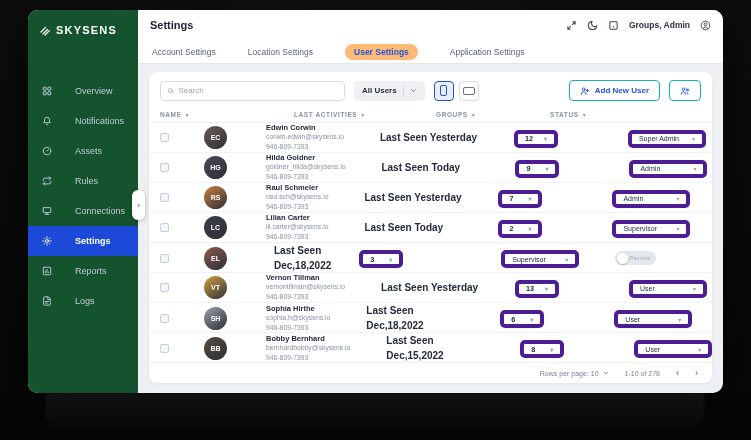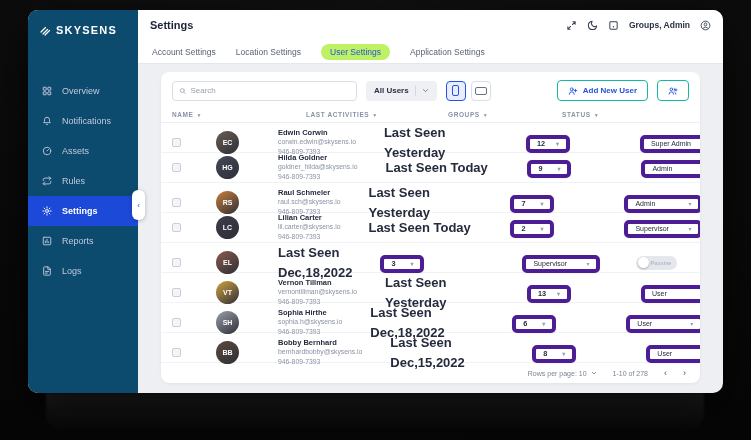--- a/index.html
+++ b/index.html
@@ -14,43 +14,43 @@
     background:linear-gradient(180deg,#262626 0%, #141414 45%, #070707 100%);
     border-radius:0 0 16px 16px; filter:blur(1px);
   }
   .window{
     position:absolute; left:28px; top:10px; width:695px; height:383px;
     border-radius:10px; overflow:hidden; display:flex;
     box-shadow:0 18px 40px rgba(0,0,0,.7);
     background:#edeff3;
   }
   
-  .sidebar{ width:110px; background:#0c4a6e; color:#cdd3e6; flex-shrink:0; position:relative; display:flex; flex-direction:column; }
+  .sidebar{ width:110px; background:#14532d; color:#cdd3e6; flex-shrink:0; position:relative; display:flex; flex-direction:column; }
   .logo{ height:40px; display:flex; align-items:center; gap:5px; padding-left:11px; color:#fff; font-weight:bold; font-size:11px; letter-spacing:1.2px; }
   .logo svg{ width:12px; height:12px; }
   .menu{ margin-top:26px; display:flex; flex-direction:column; }
-  .menu-item{ height:30px; display:flex; align-items:center; gap:10px; padding-left:14px; font-size:9px; color:#c3c9dd; cursor:pointer; }
+  .menu-item{ height:30px; display:flex; align-items:center; gap:23px; padding-left:14px; font-size:9px; color:#c3c9dd; cursor:pointer; }
   .menu-item svg{ width:10px; height:10px; flex-shrink:0; }
   .menu-item.active{ background:#1d49d8; color:#fff; font-weight:bold; }
   .collapse-tab{
     position:absolute; left:104px; top:180px; width:13px; height:30px;
     background:#fff; border-radius:6px; box-shadow:0 1px 4px rgba(0,0,0,.25);
     display:flex; align-items:center; justify-content:center; font-size:8px; color:#2453e0; z-index:5;
   }
   
   .main{ flex:1; display:flex; flex-direction:column; min-width:0; }
   .topbar{ background:#fff; height:30px; display:flex; align-items:center; padding:0 12px; }
   .page-title{ font-size:11px; font-weight:bold; color:#1c2336; }
   .topbar-right{ margin-left:auto; display:flex; align-items:center; gap:10px; color:#3a4256; }
   .topbar-right svg{ width:11px; height:11px; }
   .greeting{ font-size:8.5px; font-weight:bold; color:#2a3142; }
-  .tabsbar{ background:#fff; height:24px; display:flex; align-items:center; gap:20px; padding:0 14px; border-bottom:1px solid #e4e7ee; }
+  .tabsbar{ background:#fff; height:24px; display:flex; align-items:center; gap:32px; padding:0 14px; border-bottom:1px solid #e4e7ee; }
   .tab{ font-size:8.5px; color:#5b6377; cursor:pointer; }
-  .tab.active{ background:#bef264; color:#2453e0; font-weight:normal; padding:3px 9px; border-radius:10px; }
-  .content{ flex:1; padding:8px 23px 10px; min-height:0; }
+  .tab.active{ background:#fdba74; color:#2453e0; font-weight:bold; padding:3px 9px; border-radius:10px; }
+  .content{ flex:1; padding:8px 11px 10px; min-height:0; }
   .card{ background:#fff; border-radius:8px; height:100%; display:flex; flex-direction:column; box-shadow:0 1px 3px rgba(20,30,60,.06); overflow:hidden; }
   
   .toolbar{ display:flex; align-items:center; gap:9px; padding:8px 11px 6px; }
   .search-box{ width:185px; height:20px; border:1px solid #d9dde6; border-radius:4px; display:flex; align-items:center; padding:0 6px; gap:4px; background:#fff; }
   .search-box svg{ width:8px; height:8px; color:#9aa1b2; }
   .search-box input{ border:none; outline:none; font-size:8px; width:100%; font-family:inherit; color:#2a3142; }
   .search-box input::placeholder{ color:#9aa1b2; }
   .filter-pill{ background:#eef0f4; border-radius:4px; height:20px; display:flex; align-items:center; gap:6px; padding:0 8px; font-size:8px; font-weight:bold; color:#2a3142; cursor:pointer; }
   .filter-pill .sep{ width:1px; height:10px; background:#d4d8e1; }
   .view-toggles{ display:flex; gap:5px; }
@@ -65,21 +65,21 @@
   .grid-row{ display:grid; grid-template-columns:16px 34px 1fr 114px 86px 100px 62px 18px; align-items:center; padding:0 11px;gap:28px; }
   .thead{ height:16px; border-bottom:1px solid #eceef3; }
   .th{ font-size:6.5px; font-weight:bold; letter-spacing:.6px; color:#8a92a5; text-transform:uppercase; display:flex; align-items:center; gap:3px; cursor:pointer; }
   .th .sort{ font-size:5px; color:#8a92a5; }
   .tbody{ flex:1; display:flex; flex-direction:column; min-height:0; }
   .row{ flex:1; border-bottom:1px solid #f0f2f6; min-height:0; }
   .checkbox{ width:9px; height:9px; border:1px solid #c8cdd9; border-radius:2px; background:#f4f5f8; cursor:pointer; }
   .avatar{ width:23px; height:23px; border-radius:50%; display:flex; align-items:center; justify-content:center; color:#fff; font-size:7px; font-weight:bold; }
   .who .nm{ font-size:7.5px; font-weight:bold; color:#252b3d; }
   .who .em,.who .ph{ font-size:6.8px; color:#8a92a5; line-height:1.45; }
-  .lastseen{ font-size:13px; font-weight:bold; color:#252b3d; white-space:pre-line; line-height:1.5; }
+  .lastseen{ font-size:10px; font-weight:bold; color:#252b3d; white-space:pre-line; line-height:1.5;margin-left:8px; }
   .mini-pill{ display:inline-flex; align-items:center; justify-content:space-between; border:4px solid #4c1d95; border-radius:5px; height:18px; padding:0 7px; font-size:7.3px; font-weight:bold; color:#252b3d; cursor:pointer; background:#fff; box-shadow:0 1px 2px rgba(20,30,60,.05); }
   .mini-pill .chev{ color:#9aa1b2; font-size:6px; margin-left:6px; }
   .pill-groups{ width:44px; }
   .pill-status{ width:78px; font-weight:normal; font-size:7px; }
   .toggle{ width:41px; height:14px; border-radius:8px; position:relative; cursor:pointer; display:flex; align-items:center; }
   .toggle .tlabel{ font-size:5.6px; font-weight:bold; position:absolute; }
   .toggle .knob{ width:11px; height:11px; border-radius:50%; background:#fff; position:absolute; top:1.5px; box-shadow:0 1px 2px rgba(0,0,0,.25); }
   .toggle.active{ background:#1b3fd0; }
   .toggle.active.light{ background:#93a8ec; }
   .toggle.active .tlabel{ color:#fff; left:6px; }
@@ -134,20 +134,27 @@
       </div>
       <div class="menu-item">
         <svg viewBox="0 0 24 24" fill="none" stroke="currentColor" stroke-width="2.2" stroke-linecap="round" stroke-linejoin="round">
             <path d="M17 2l4 4-4 4"></path>
             <path d="M3 11V9a4 4 0 0 1 4-4h14"></path>
             <path d="M7 22l-4-4 4-4"></path>
             <path d="M21 13v2a4 4 0 0 1-4 4H3"></path>
           </svg>
         <span>Rules</span>
       </div>
+      <div class="menu-item">
+        <svg viewBox="0 0 24 24" fill="none" stroke="currentColor" stroke-width="2.2" stroke-linecap="round">
+            <rect x="3" y="4" width="18" height="12" rx="1.5"></rect>
+            <path d="M8 20h8M12 16v4"></path>
+          </svg>
+        <span>Connections</span>
+      </div>
       <div class="menu-item active">
         <svg viewBox="0 0 24 24" fill="none" stroke="currentColor" stroke-width="2.2" stroke-linecap="round">
             <circle cx="12" cy="12" r="3.5"></circle>
             <path d="M12 2v3M12 19v3M2 12h3M19 12h3M4.9 4.9l2.1 2.1M17 17l2.1 2.1M19.1 4.9L17 7M7 17l-2.1 2.1"></path>
           </svg>
         <span>Settings</span>
       </div>
       <div class="menu-item">
         <svg viewBox="0 0 24 24" fill="none" stroke="currentColor" stroke-width="2.2" stroke-linecap="round">
             <rect x="3" y="3" width="18" height="18" rx="2"></rect>

